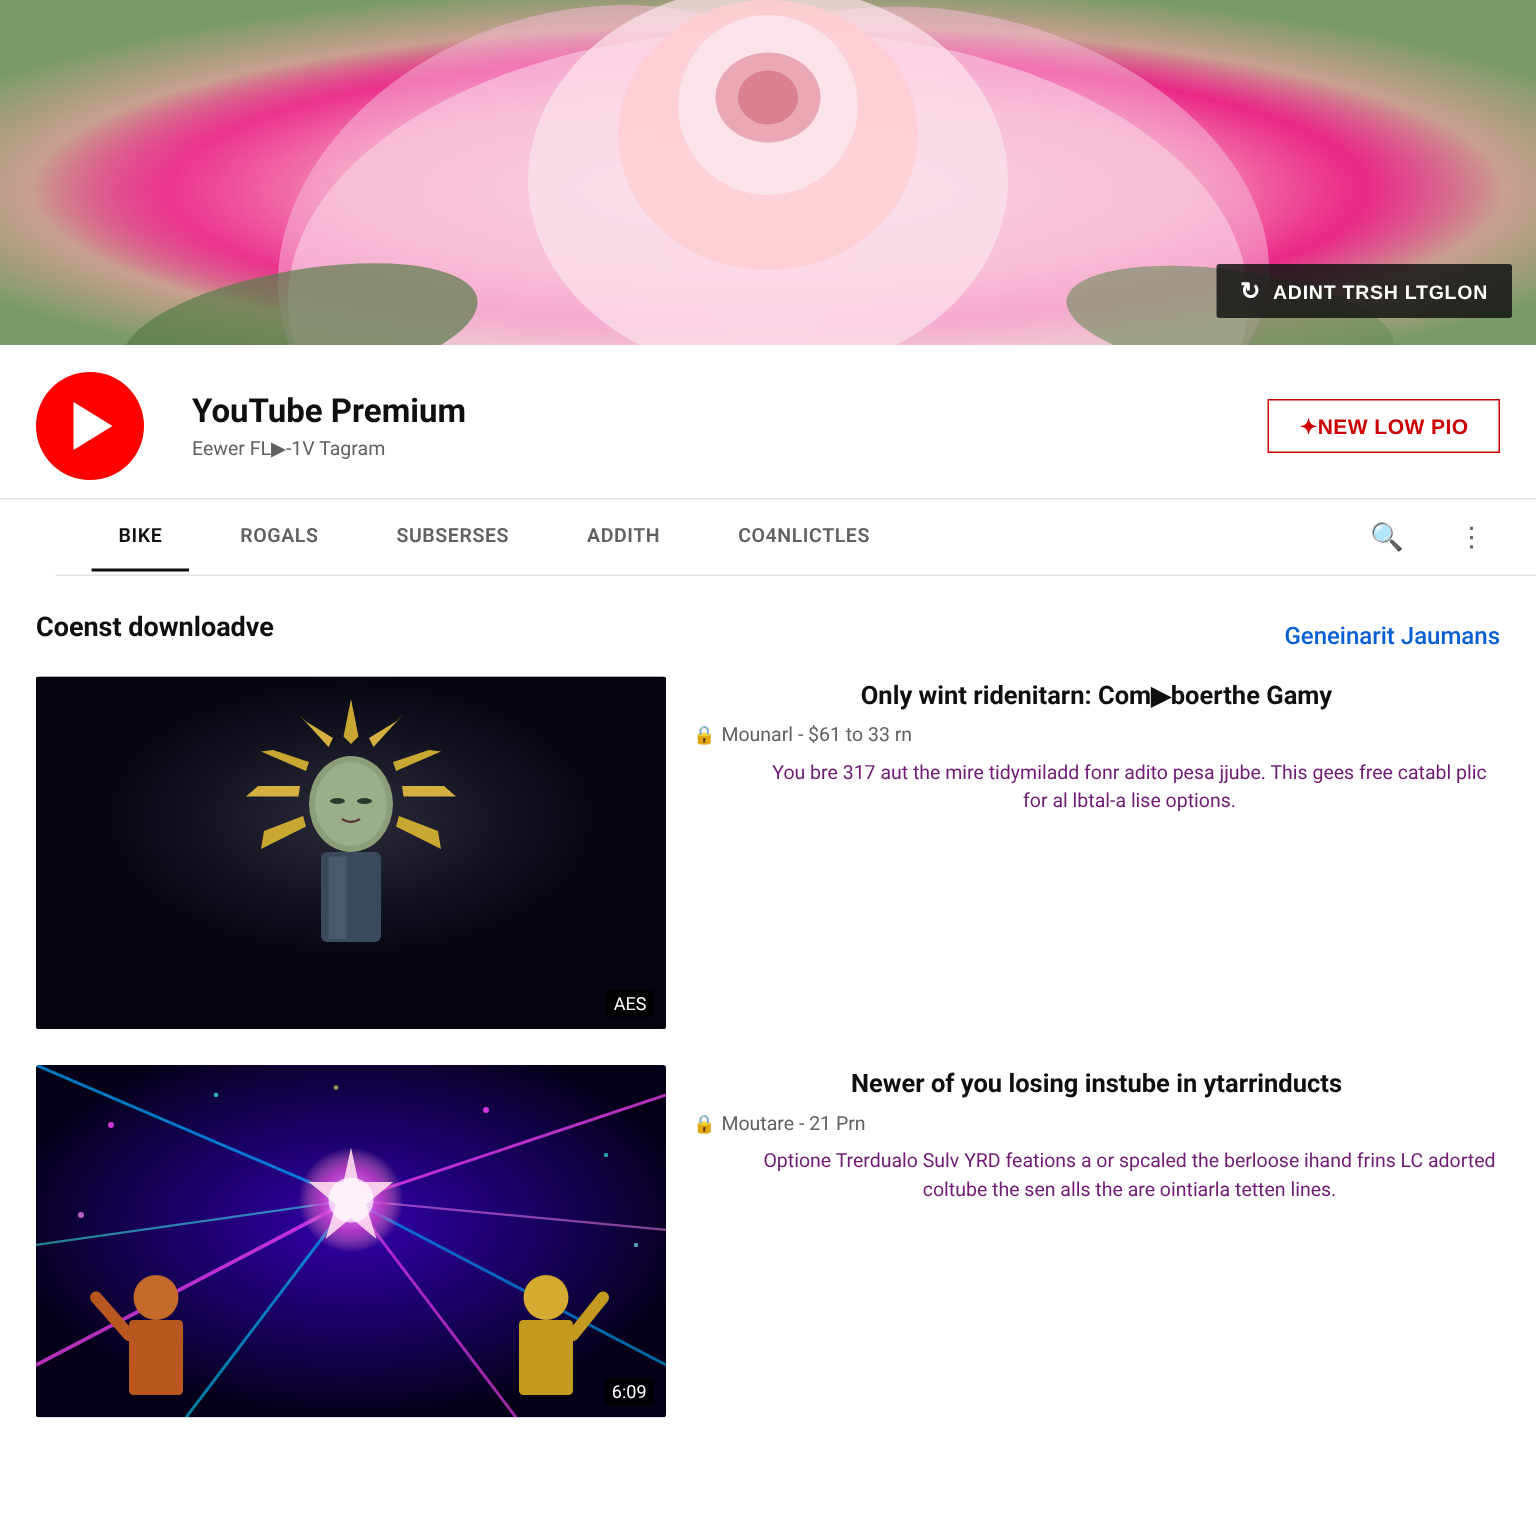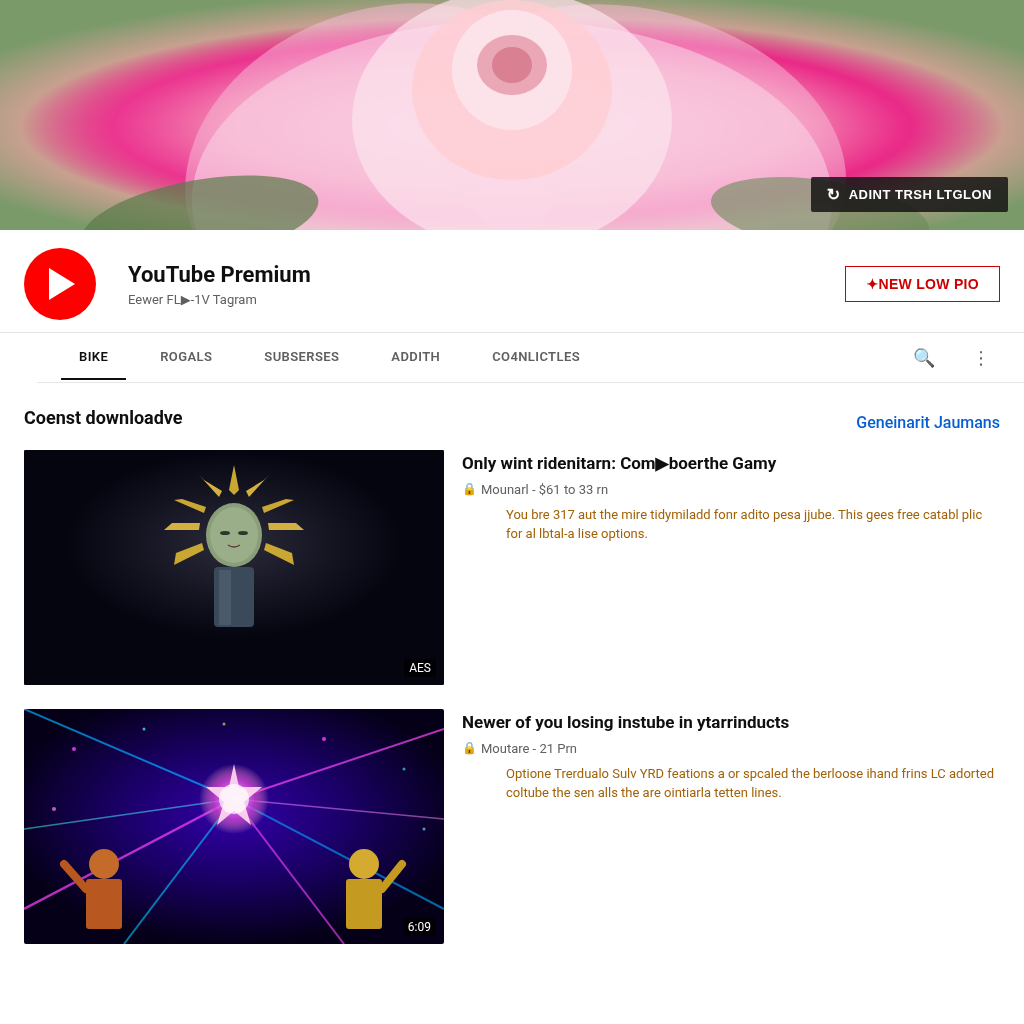--- a/index.html
+++ b/index.html
@@ -124,20 +124,21 @@
       cursor: pointer;
       color: #606060;
       font-size: 18px;
       display: flex;
       align-items: center;
     }
 
     
     .main-content {
       padding: 20px 24px;
+      text-align: center;
     }
     .section-header {
       display: flex;
       align-items: center;
       justify-content: space-between;
       margin-bottom: 18px;
     }
     .section-title {
       font-size: 18px;
       font-weight: 700;
@@ -207,21 +208,21 @@
     .video-meta {
       font-size: 13px;
       color: #606060;
       margin-bottom: 8px;
       display: flex;
       align-items: center;
       gap: 4px;
     }
     .video-desc {
       font-size: 13px;
-      color: #a16207;
+      color: #701a75;
       line-height: 1.5;
       margin-left: 44px;
     }
 
     
     .rose-petal-1 { background: radial-gradient(ellipse at 45% 55%, #fce4ec 0%, #f8bbd9 15%, #f48fb1 35%, #ec407a 55%, #d4869a 70%, #b8a090 85%, #8aab78 100%); }
   </style>
 </head>
 <body>
 

